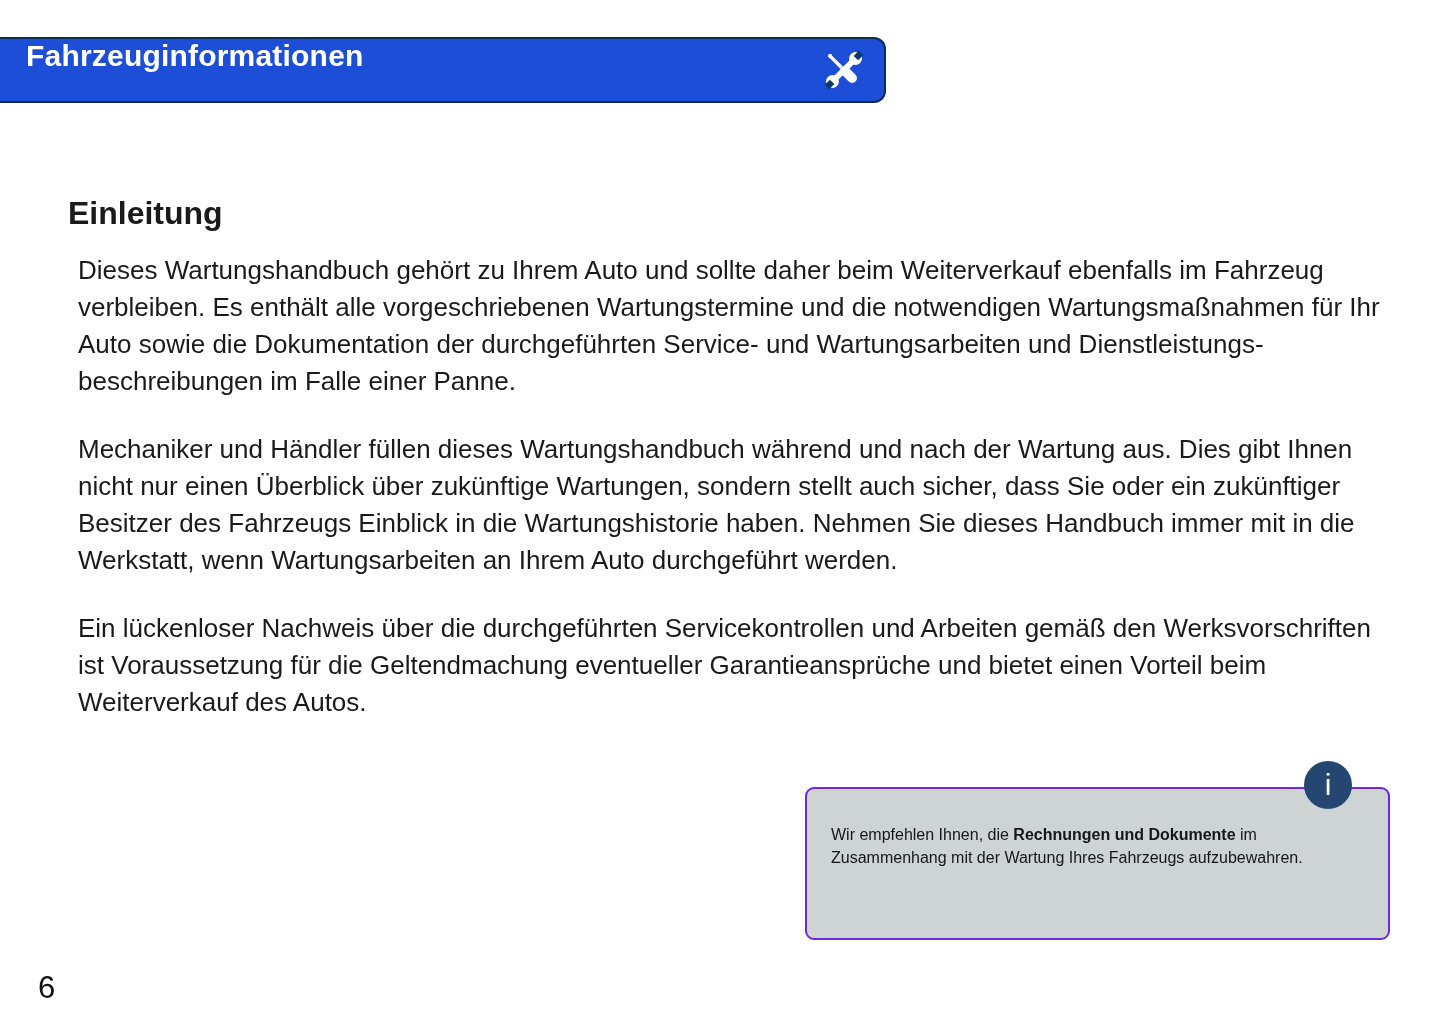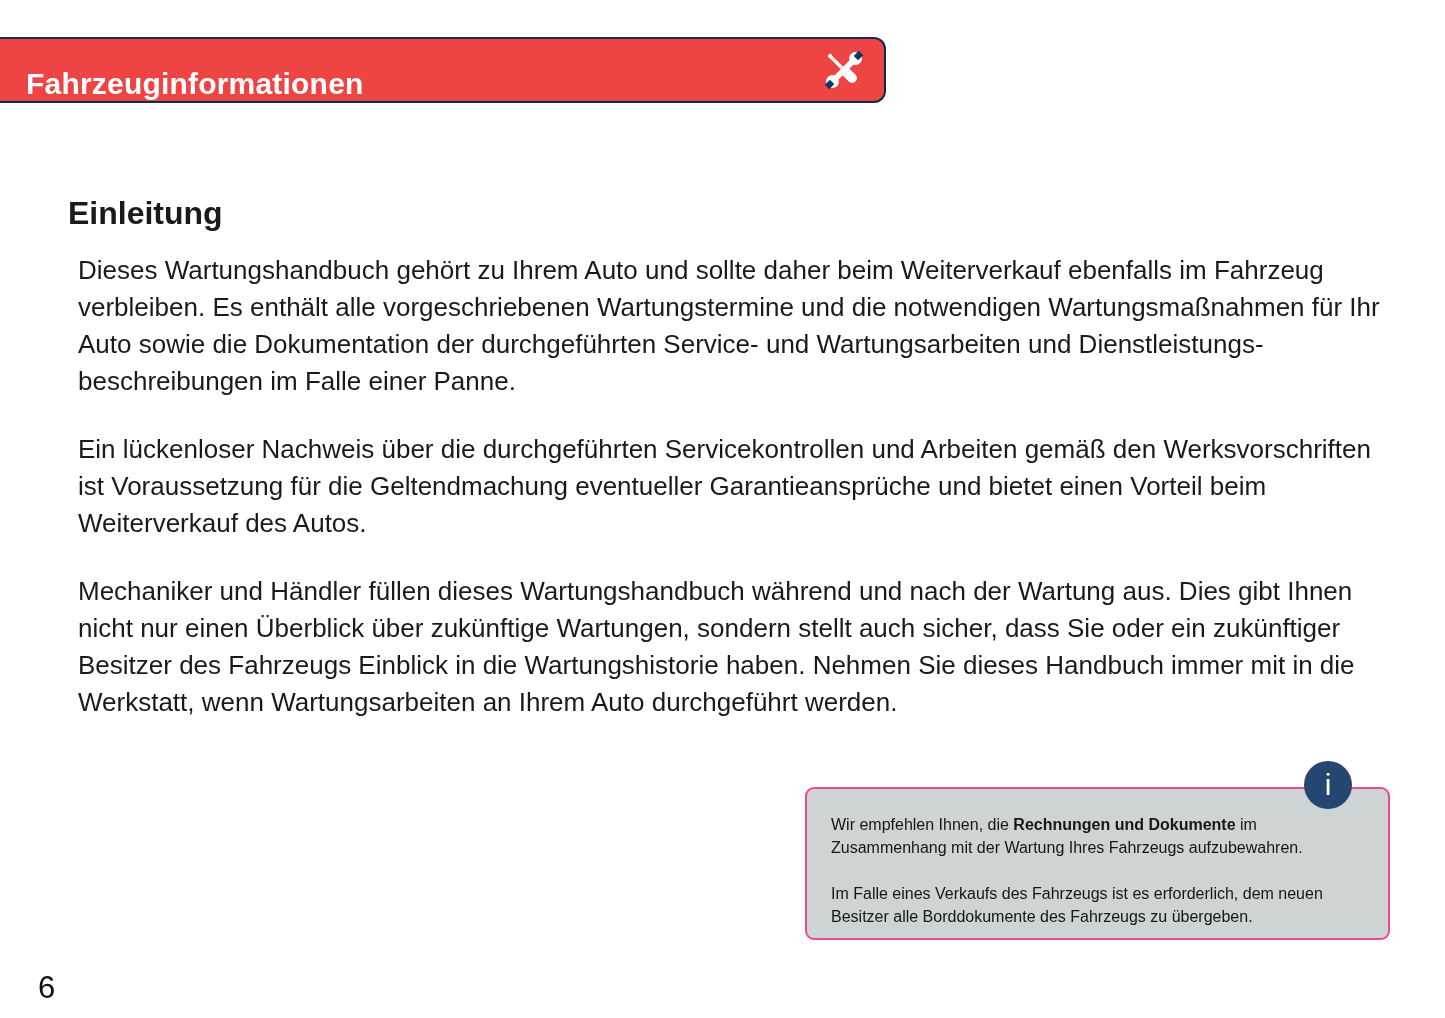--- a/index.html
+++ b/index.html
@@ -16,26 +16,26 @@
     overflow: hidden;
   }
 
   
   .header-bar {
     position: absolute;
     left: 0;
     top: 37px;
     width: 886px;
     height: 66px;
-    background: #ef4444;
+    background: #1d4ed8;
     border: 2px solid #0d2d4e;
     border-left: none;
     border-radius: 0 12px 12px 0;
     display: flex;
-    align-items: flex-end;
+    align-items: flex-start;
     padding-left: 26px;
   }
   .header-title {
     color: #ffffff;
     font-size: 30px;
     font-weight: bold;
     letter-spacing: 0.2px;
   }
   .header-icon {
     position: absolute;
@@ -67,23 +67,23 @@
   }
 
   
   .info-box {
     position: absolute;
     left: 805px;
     top: 787px;
     width: 585px;
     height: 153px;
     background: #ced3d4;
-    border: 2px solid #ec4899;
+    border: 2px solid #6d28d9;
     border-radius: 9px;
-    padding: 24px 26px 0 24px;
+    padding: 34px 26px 0 24px;
   }
   .info-box p {
     font-size: 16px;
     line-height: 23px;
     color: #161616;
     margin: 0 0 23px 0;
   }
   .info-box p b { font-weight: bold; }
   .info-badge {
     position: absolute;
@@ -134,27 +134,26 @@
           <rect x="43.5" y="0" width="13" height="15" fill="#063a67"></rect>
           <rect x="43.5" y="85" width="13" height="15" fill="#063a67"></rect>
         </g>
       </svg>
     </span>
   </div>
 
   <div class="content">
     <h1>Einleitung</h1>
     <p>Dieses Wartungshandbuch gehört zu Ihrem Auto und sollte daher beim Weiterverkauf ebenfalls im Fahrzeug verbleiben. Es enthält alle vorgeschriebenen Wartungstermine und die notwendigen Wartungsmaßnahmen für Ihr Auto sowie die Dokumentation der durchgeführten Service- und Wartungsarbeiten und Dienstleistungs-beschreibungen im Falle einer Panne.</p>
+    <p>Mechaniker und Händler füllen dieses Wartungshandbuch während und nach der Wartung aus. Dies gibt Ihnen nicht nur einen Überblick über zukünftige Wartungen, sondern stellt auch sicher, dass Sie oder ein zukünftiger Besitzer des Fahrzeugs Einblick in die Wartungshistorie haben. Nehmen Sie dieses Handbuch immer mit in die Werkstatt, wenn Wartungsarbeiten an Ihrem Auto durchgeführt werden.</p>
     <p>Ein lückenloser Nachweis über die durchgeführten Servicekontrollen und Arbeiten gemäß den Werksvorschriften ist Voraussetzung für die Geltendmachung eventueller Garantieansprüche und bietet einen Vorteil beim Weiterverkauf des Autos.</p>
-    <p>Mechaniker und Händler füllen dieses Wartungshandbuch während und nach der Wartung aus. Dies gibt Ihnen nicht nur einen Überblick über zukünftige Wartungen, sondern stellt auch sicher, dass Sie oder ein zukünftiger Besitzer des Fahrzeugs Einblick in die Wartungshistorie haben. Nehmen Sie dieses Handbuch immer mit in die Werkstatt, wenn Wartungsarbeiten an Ihrem Auto durchgeführt werden.</p>
   </div>
 
   <div class="info-box">
     <p><span>Wir empfehlen Ihnen, die </span><b>Rechnungen und Dokumente</b><span> im Zusammenhang mit der Wartung Ihres Fahrzeugs aufzubewahren.</span></p>
-    <p>Im Falle eines Verkaufs des Fahrzeugs ist es erforderlich, dem neuen Besitzer alle Borddokumente des Fahrzeugs zu übergeben.</p>
   </div>
   <div class="info-badge">
     <span>i</span>
   </div>
 
   <div class="page-number">6</div>
 
 </div>
 
 </body></html>

